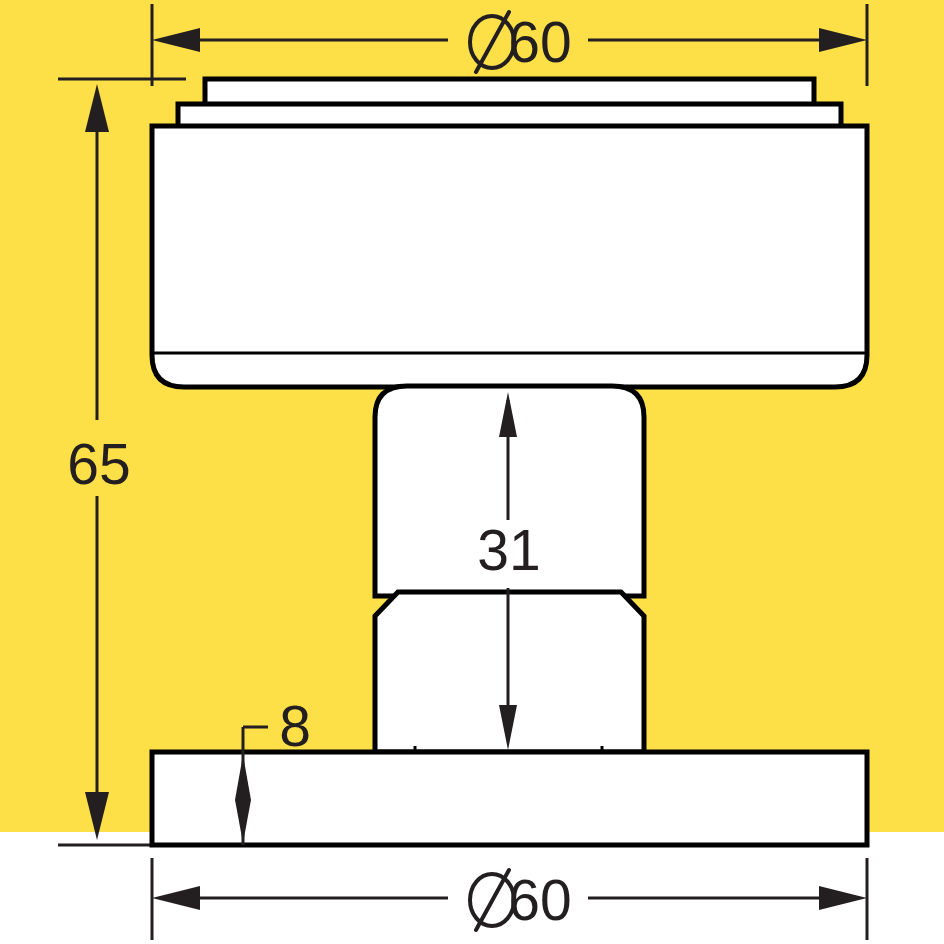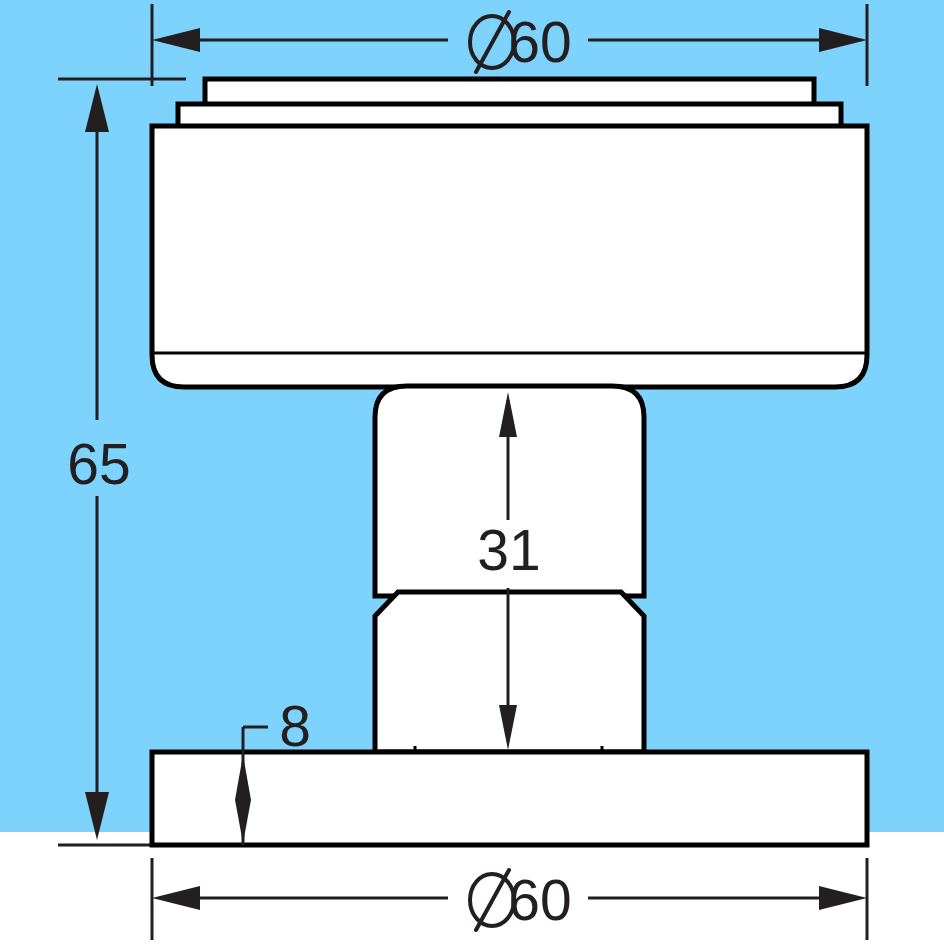--- a/index.html
+++ b/index.html
@@ -10,21 +10,21 @@
   body {
     width: 944px;
     height: 944px;
     font-family: "Liberation Sans", sans-serif;
     overflow: hidden;
   }
   #drawing-root {
     position: relative;
     width: 944px;
     height: 832px;
-    background: #7dd3fc;
+    background: #fde047;
   }
   svg#technical-drawing {
     display: block;
     width: 944px;
     height: 944px;
   }
   .part-outline {
     fill: #ffffff;
     stroke: #000000;
     stroke-width: 5;

